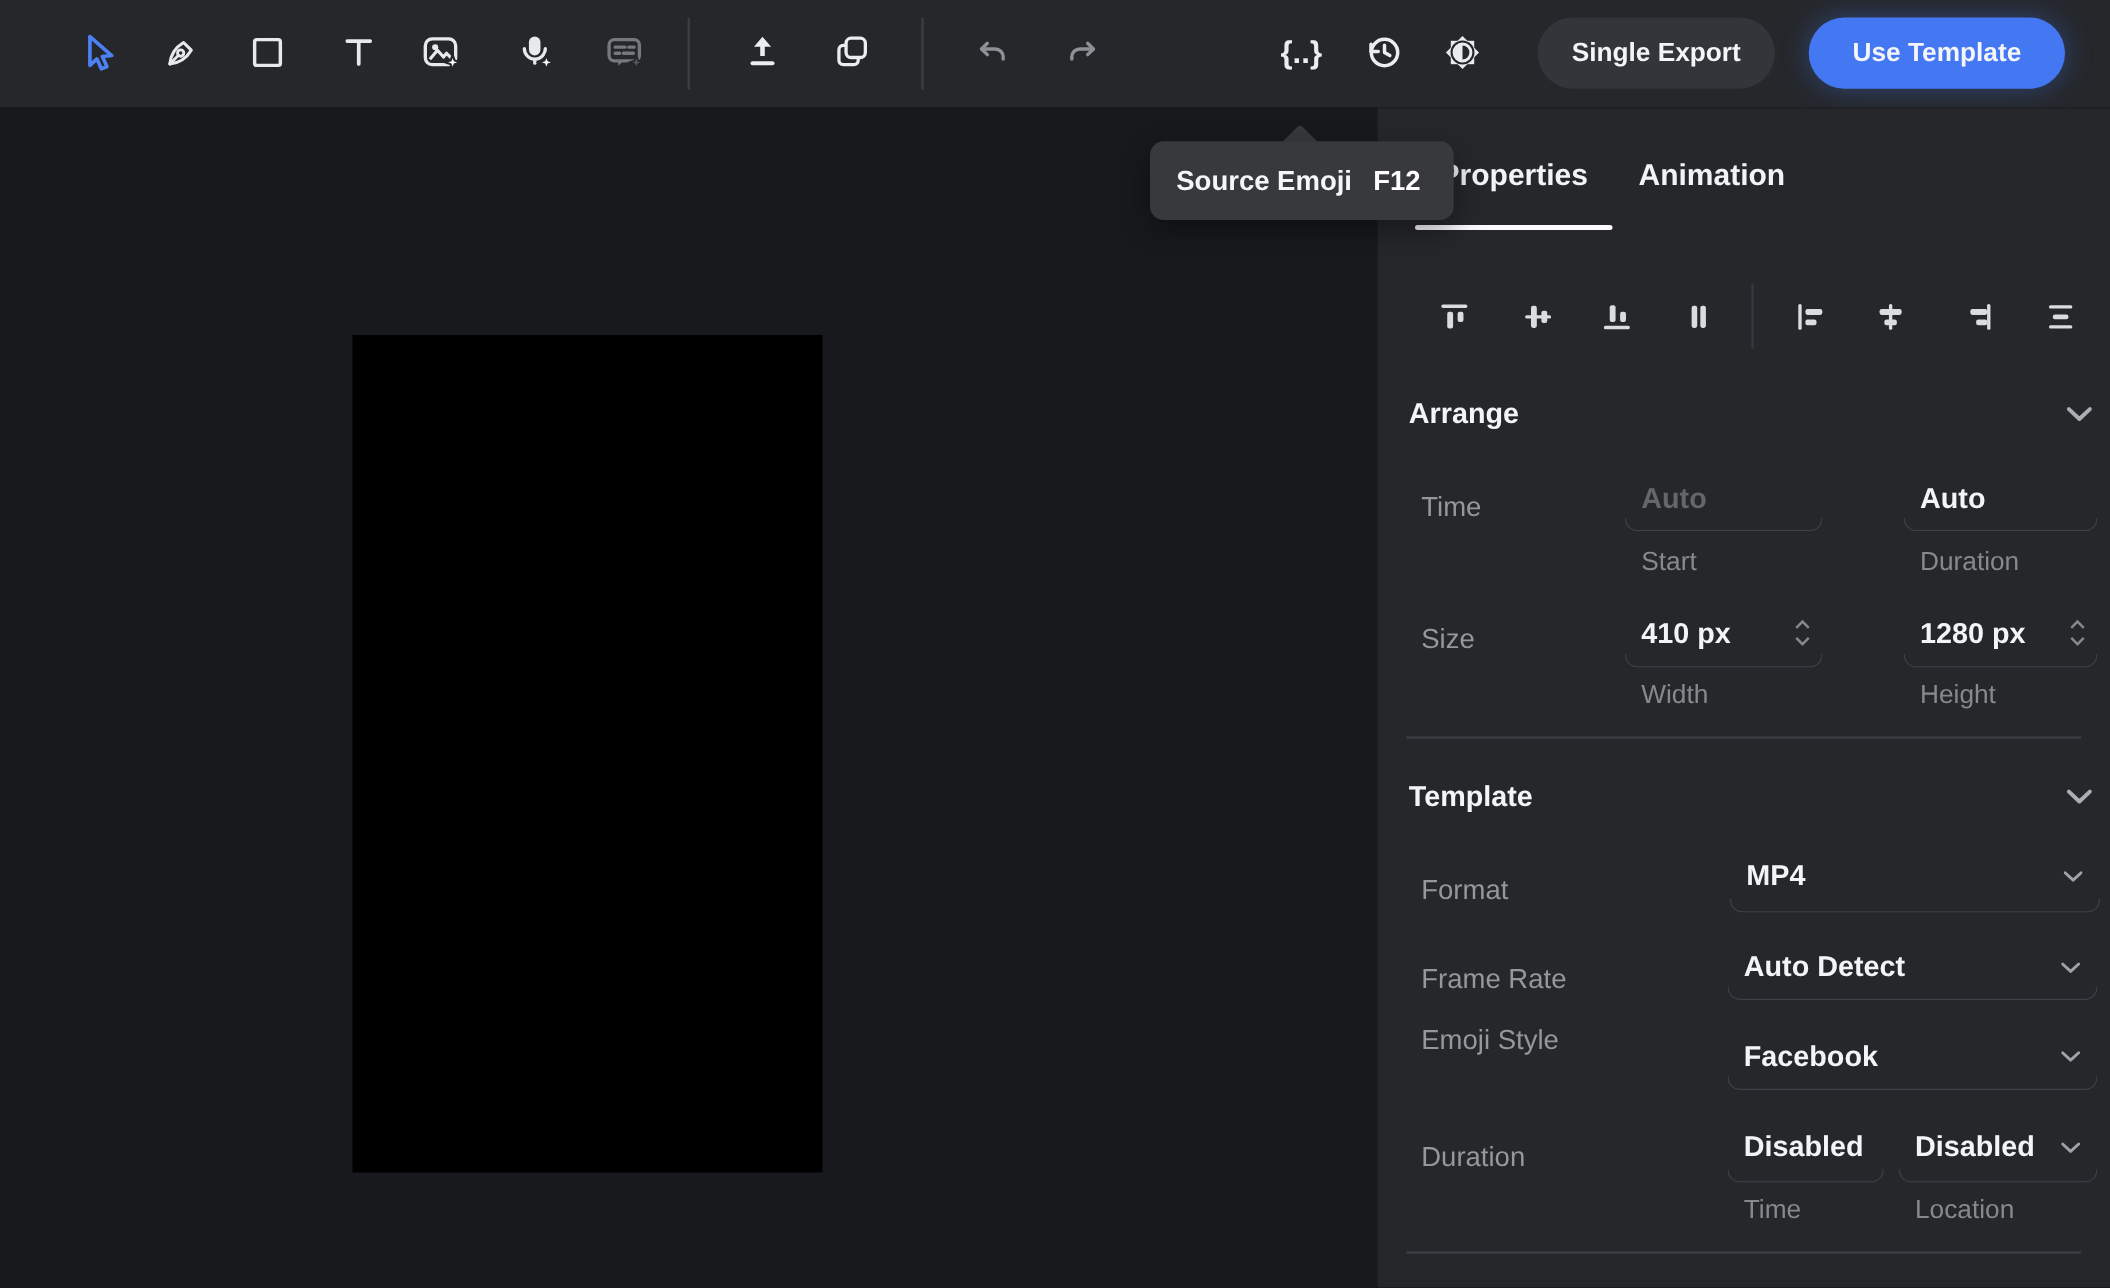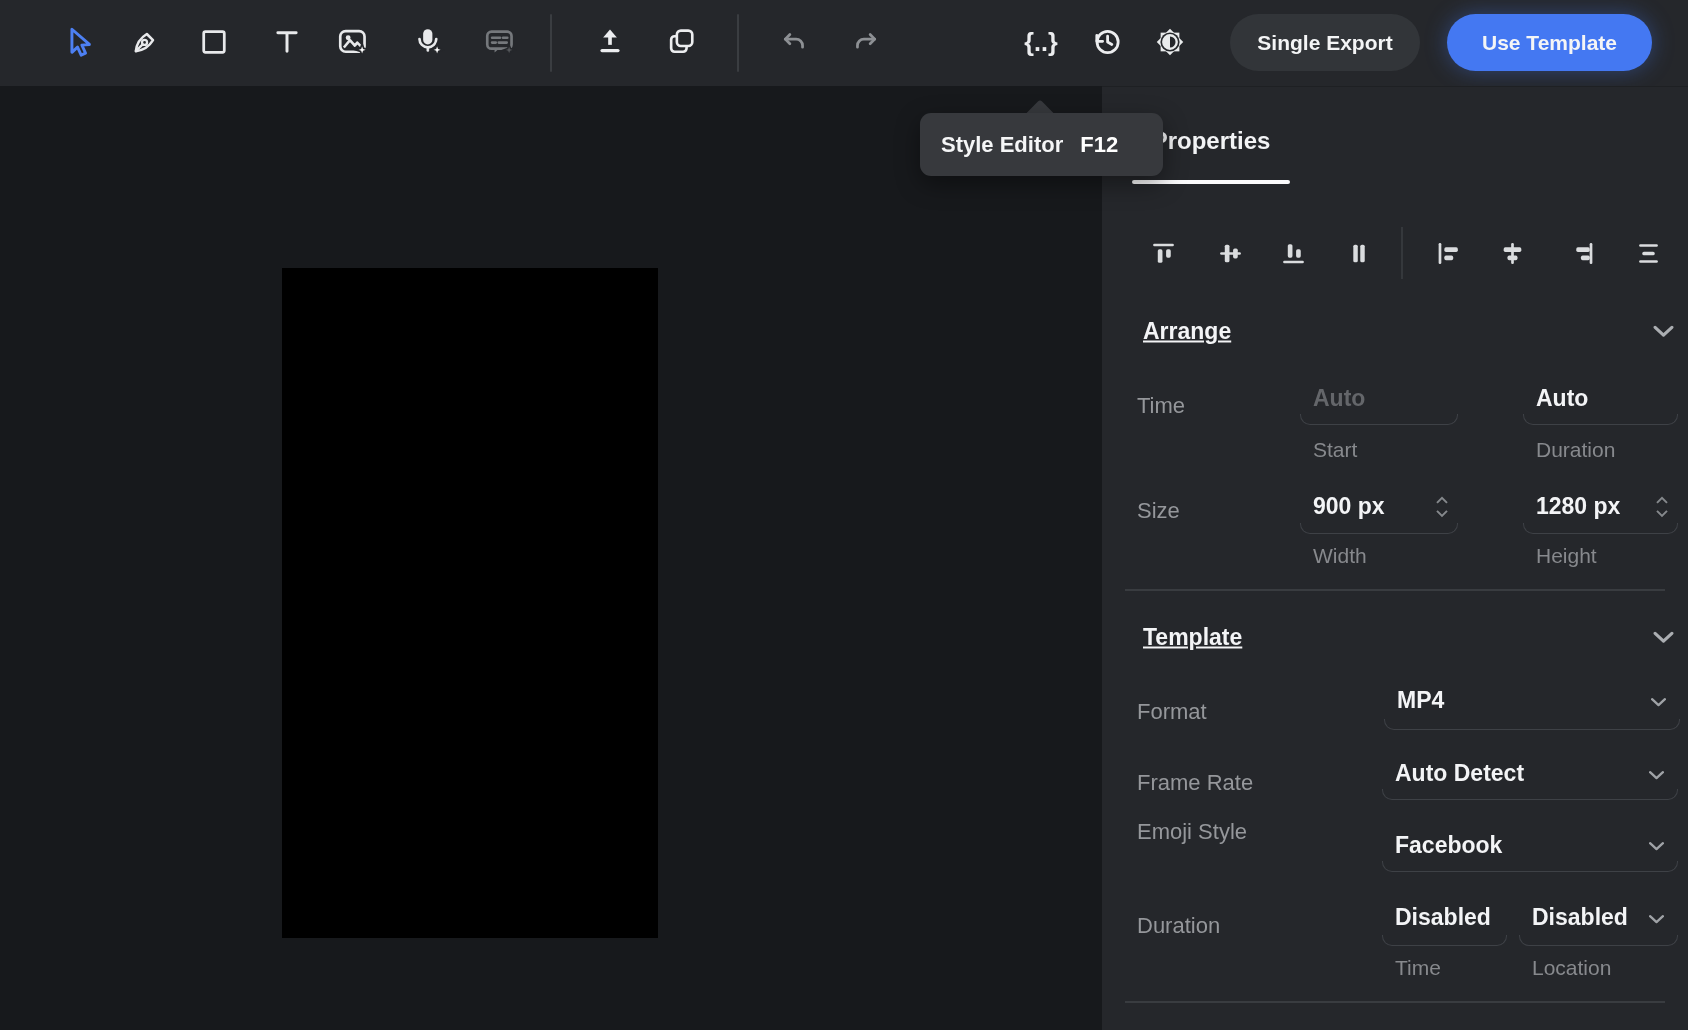--- a/index.html
+++ b/index.html
@@ -40,21 +40,21 @@
   .tab { position:absolute; top:30px; height:48px; display:flex; align-items:center;
          justify-content:center; color:#f2f3f5; font-size:24px; font-weight:700; cursor:pointer; }
   #tab-underline { position:absolute; left:30px; top:93px; width:158px; height:4px;
                    background:#fbfbfc; border-radius:2px; }
   .albtn { position:absolute; top:146px; width:40px; height:40px; display:flex;
            align-items:center; justify-content:center; cursor:pointer; }
   .al-div { position:absolute; left:299px; top:140px; width:2px; height:52px; background:#35383c; }
 
   .sec-title { color:#f3f4f6; font-size:23px; font-weight:700; }
   .sec-head { position:absolute; left:0; width:586px; height:44px; }
-  .sec-head .sec-title { position:absolute; left:41px; top:50%; transform:translateY(-50%);text-decoration:underline; }
+  .sec-head .sec-title { position:absolute; left:25px; top:50%; transform:translateY(-50%); }
   .sec-chev { position:absolute; left:546px; top:50%; transform:translateY(-50%); width:30px;
               height:24px; display:flex; align-items:center; justify-content:center; cursor:pointer; }
 
   .plabel { position:absolute; left:35px; color:#95979b; font-size:22px; }
   .sublabel { position:absolute; color:#87898d; font-size:21px; }
 
   .field { position:absolute; cursor:text; }
   .uline { position:absolute; left:0; right:0; bottom:0; height:11px;
            border:1.5px solid #3e4146; border-top:none; border-radius:0 0 10px 10px; }
   .fval { position:absolute; left:0; right:0; top:0; bottom:10px; display:flex;
@@ -187,28 +187,31 @@
       <span>Use Template</span>
     </div>
   </div>
 
   <div id="canvas">
     <div id="composition"></div>
   </div>
 
   <div id="tooltip-arrow"></div>
   <div id="tooltip">
-    <span class="tl">Style Editor</span>
+    <span class="tl">Source Emoji</span>
     <span class="ks">F12</span>
   </div>
 
   <div id="panel">
 
     <div class="tab" style="left:30px;width:158px">
       <span>Properties</span>
+    </div>
+    <div class="tab" style="left:195px;width:145px">
+      <span>Animation</span>
     </div>
     <div id="tab-underline"></div>
 
     <div class="albtn" style="left:41px">
       <svg width="27" height="27" viewBox="0 0 26 26" fill="#dadcde">
         <rect x="3" y="3.5" width="20" height="2.6" rx="1.2"></rect>
         <rect x="7.5" y="9" width="4.5" height="13" rx="1.6"></rect>
         <rect x="15.5" y="9" width="4.5" height="8" rx="1.6"></rect>
       </svg>
     </div>
@@ -281,21 +284,21 @@
 
     <div class="field" style="left:421px;top:294px;width:155px;height:44px">
       <div class="fval">Auto</div>
       <div class="uline"></div>
     </div>
     <div class="sublabel" style="left:434px;top:351px">Duration</div>
 
     <div class="plabel" style="top:411px">Size</div>
 
     <div class="field" style="left:198px;top:402px;width:158px;height:45px">
-      <div class="fval">900 px</div>
+      <div class="fval">410 px</div>
       <span class="stp">
         <svg width="16" height="27" viewBox="0 0 16 26">
             <polyline points="3,9 8,4 13,9" fill="none" stroke="#85888c" stroke-width="2"></polyline>
             <polyline points="3,17 8,22 13,17" fill="none" stroke="#85888c" stroke-width="2"></polyline>
           </svg>
       </span>
       <div class="uline"></div>
     </div>
     <div class="sublabel" style="left:211px;top:457px">Width</div>
 

